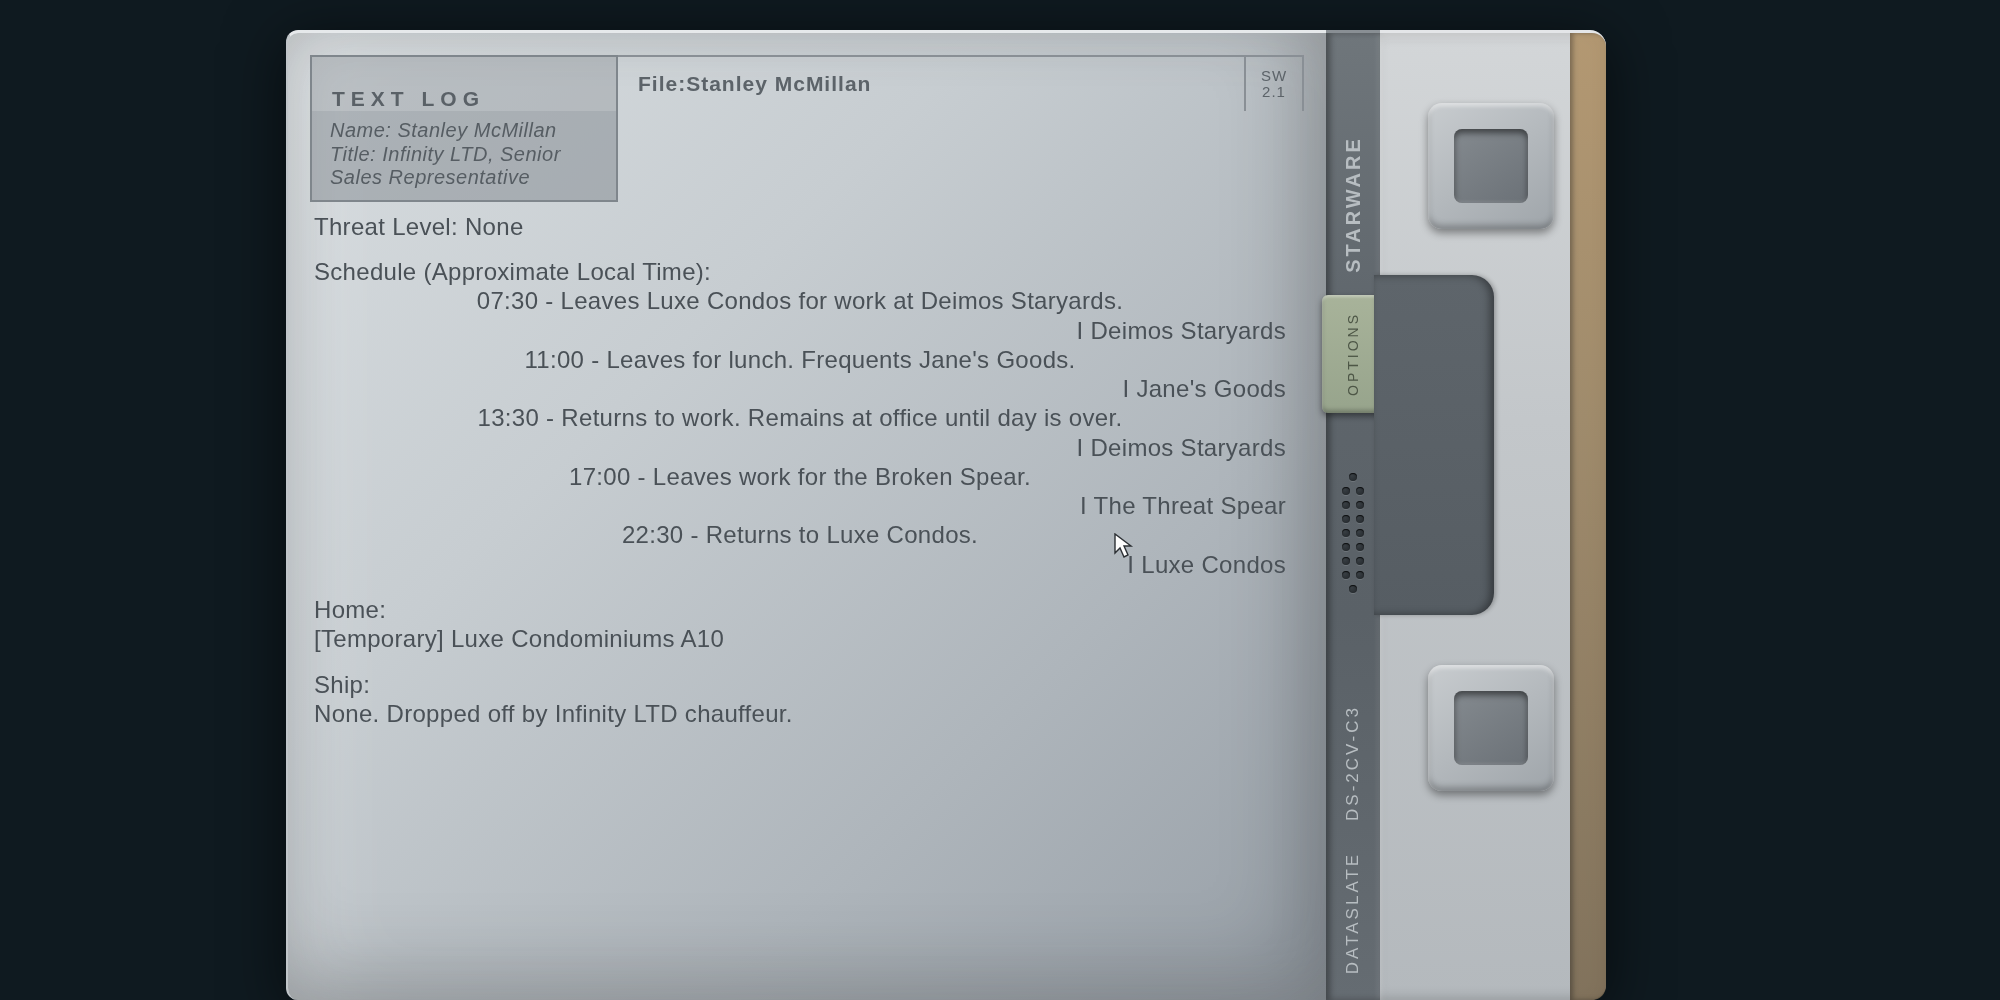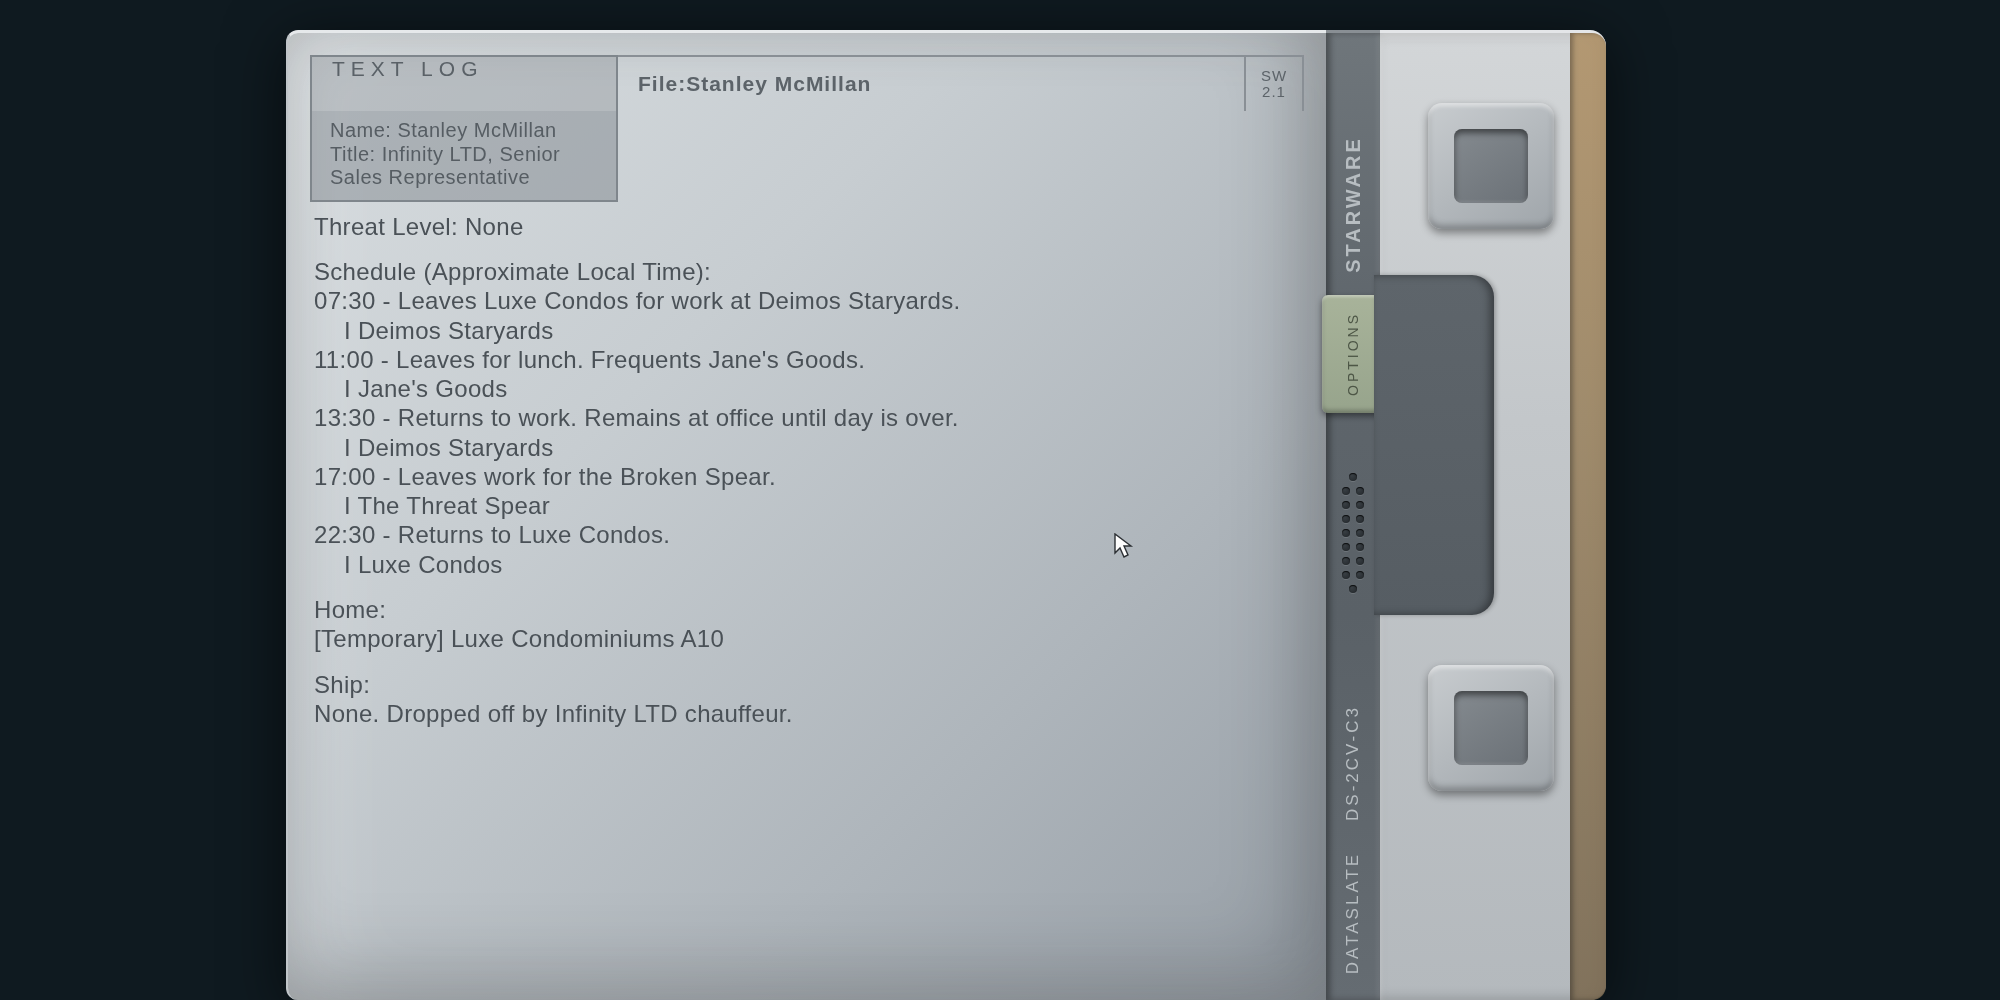--- a/index.html
+++ b/index.html
@@ -44,26 +44,26 @@
   align-items: stretch;
   height: 56px;
   margin: 0 22px 0 22px;
 }
 .tab-textlog {
   width: 308px;
   border: 2px solid #7f868c;
   border-bottom: none;
   background: rgba(132,138,143,.35);
   display: flex;
-  align-items: flex-start;
+  align-items: flex-end;
   padding-left: 20px;
   color: #5a6167;
   font-size: 21px;
   letter-spacing: 6px;
-  font-weight: 400;
+  font-weight: 700;
 }
 .tab-file {
   flex: 1;
   border: 2px solid #898f95;
   border-left: none;
   border-bottom: none;
   display: flex;
   align-items: center;
   padding-left: 20px;
   color: #5c6369;
@@ -91,33 +91,34 @@
   margin: 0 22px;
   width: 308px;
   border: 2px solid #7f868c;
   border-top: none;
   background: rgba(115,122,128,.42);
   padding: 8px 16px 10px 18px;
   color: #565d63;
   font-size: 20px;
   line-height: 1.18;
   letter-spacing: .5px;
+  font-style: italic;
 }
 
 
 .body-text {
   padding: 10px 40px 0 26px;
   color: #4a5157;
   font-size: 24px;
   line-height: 1.22;
   letter-spacing: .3px;
 }
 .body-text .section { margin-top: 16px; }
-.body-text .sched-line { white-space: pre; }
-.body-text .sched-loc { padding-left: 30px; white-space: pre; }
+.body-text .sched-line { white-space: pre; text-align: center; }
+.body-text .sched-loc { padding-left: 30px; white-space: pre; text-align: right; }
 
 
 .hardware {
   width: 280px;
   position: relative;
   display: flex;
 }
 .spine {
   width: 54px;
   background: linear-gradient(180deg,#6f767b 0%, #5f666c 30%, #5a6167 60%, #656c72 100%);

